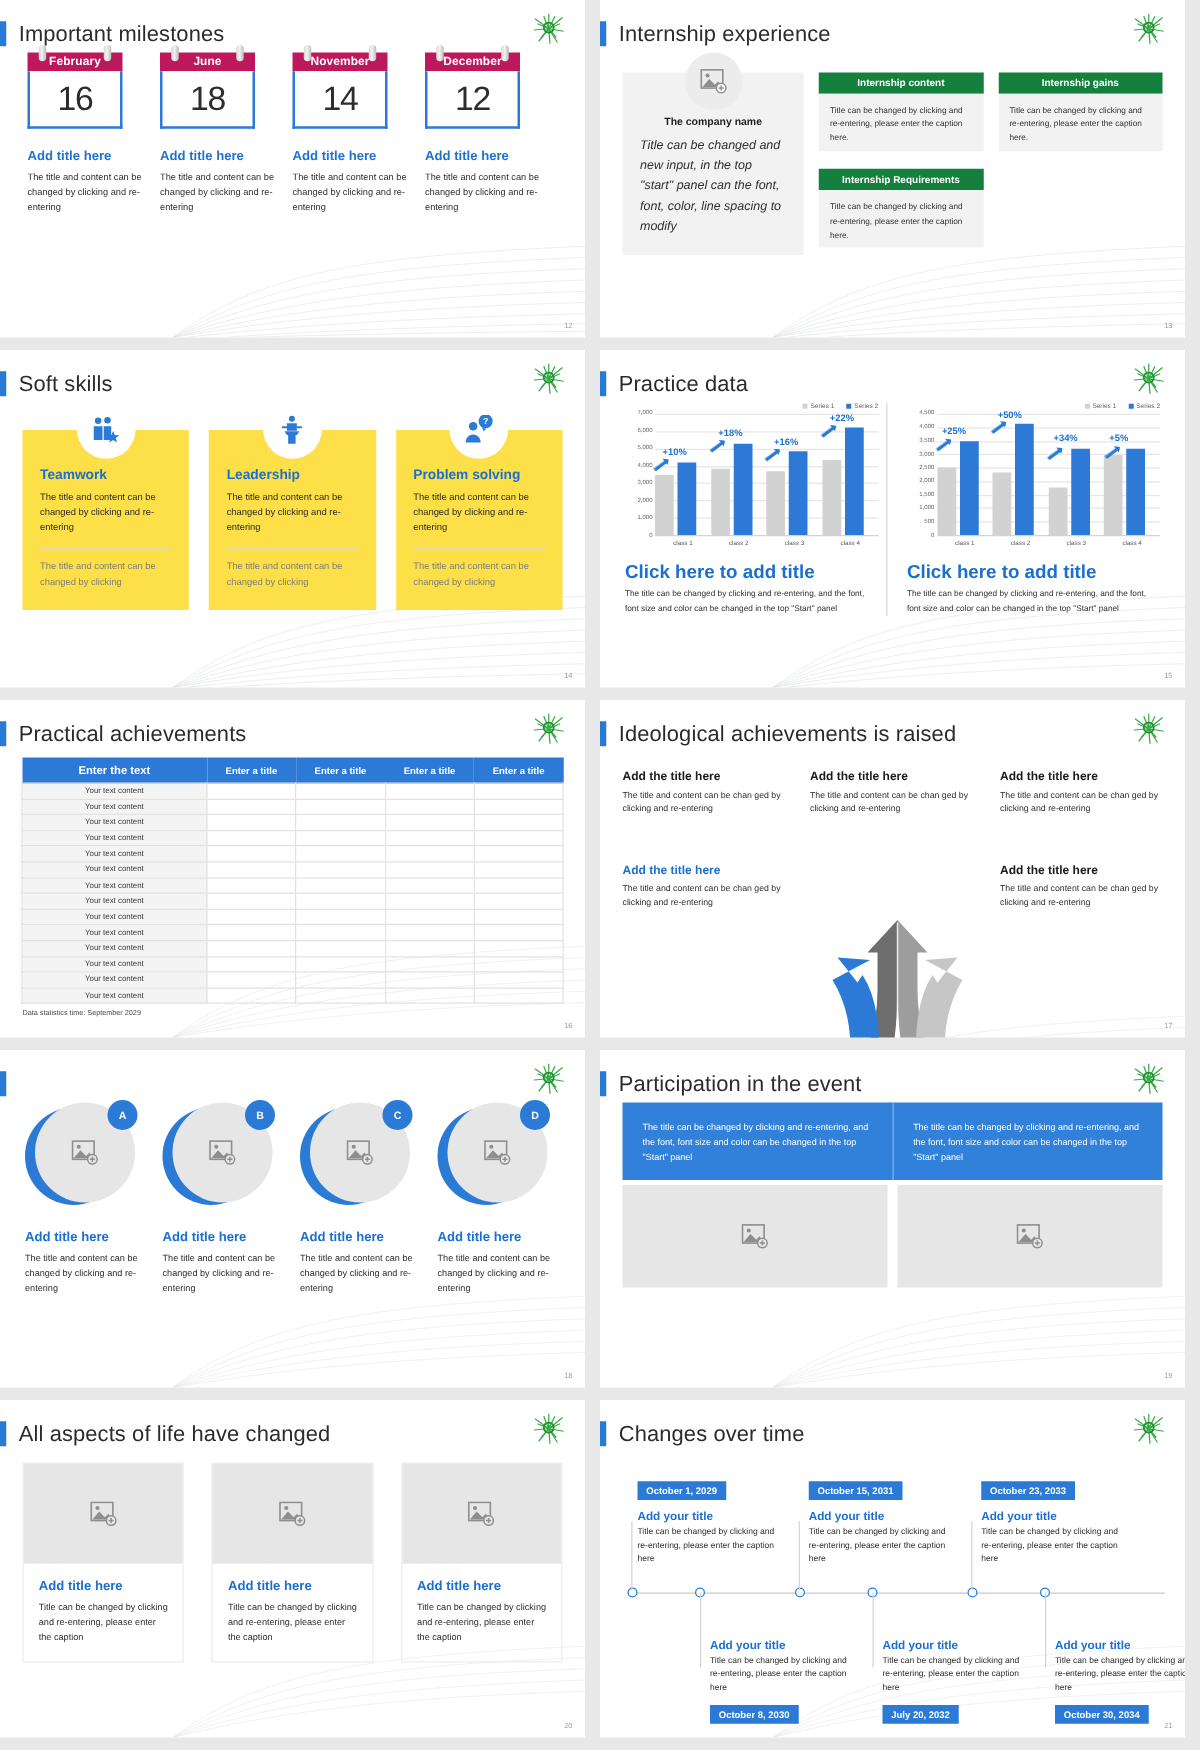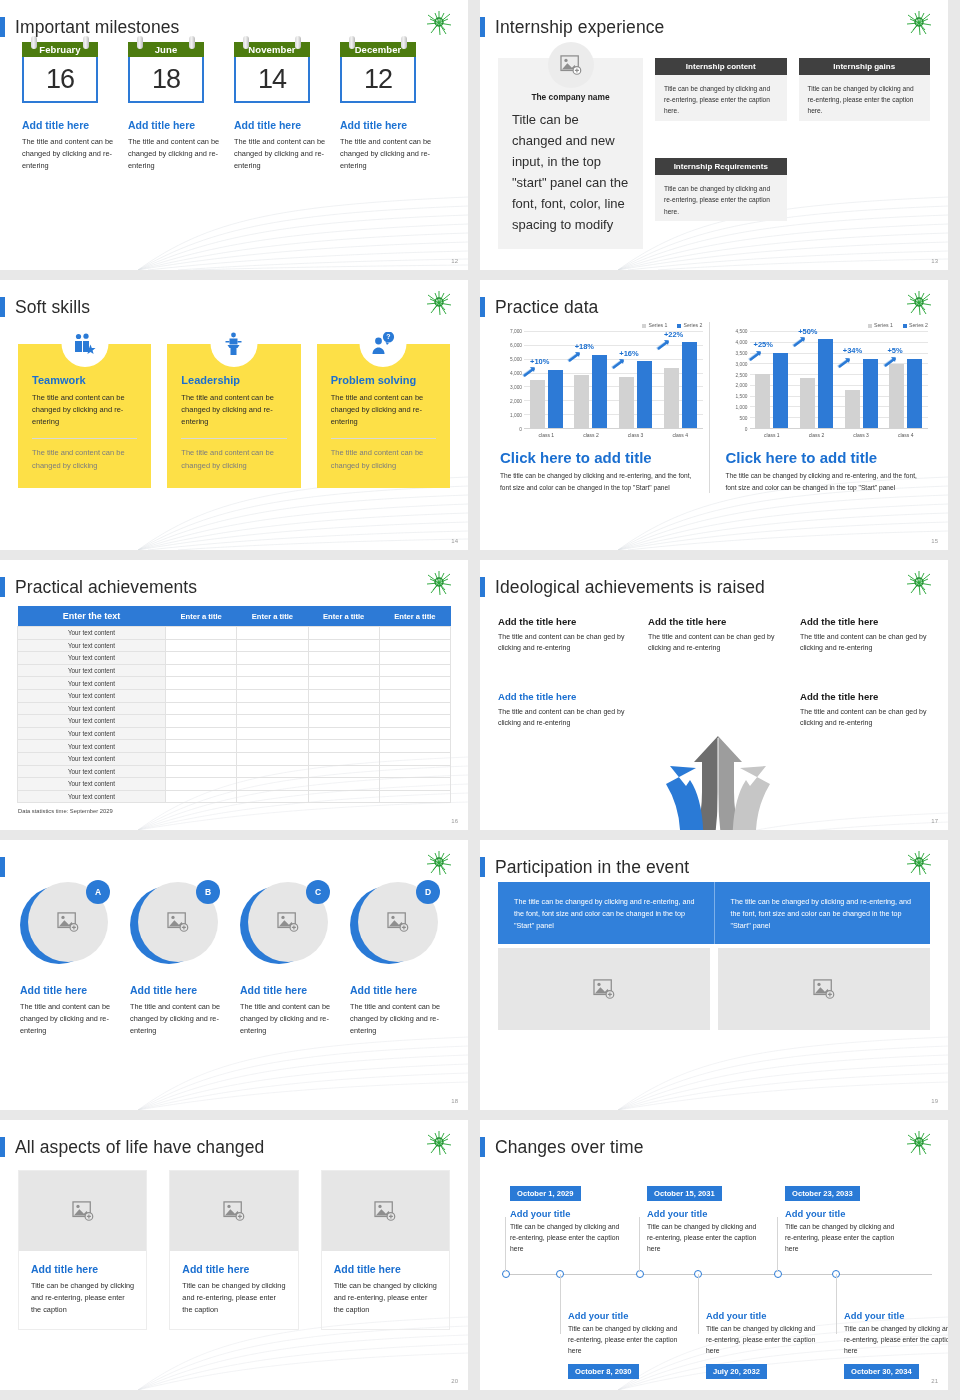--- a/index.html
+++ b/index.html
@@ -24,40 +24,40 @@
   .imgicon{ width:22px; height:20px; display:block; }
 
   
   .cal-row{ display:flex; gap:0; padding:0 18px; }
   .cal-col{ width:104px; margin-right:2px; }
   .cal{ position:relative; width:76px; margin:0 auto 0 4px; }
   .cal .rings{ position:absolute; top:-6px; left:0; width:76px; height:12px; }
   .ring{ position:absolute; top:0; width:6px; height:13px; border-radius:3px;
          background:linear-gradient(90deg,#d7d7d7,#f2f2f2 45%,#b9b9b9); }
   .ring.l{ left:9px; } .ring.r{ right:9px; }
-  .cal-h{ background:#4d7c0f; color:#fff; font-size:9.5px; font-weight:bold; text-align:center;
+  .cal-h{ background:#be185d; color:#fff; font-size:9.5px; font-weight:bold; text-align:center;
           padding:2px 0 2px; letter-spacing:.1px; }
   .cal-b{ border:2px solid #2d7ad6; border-top:none; background:#fff; height:46px;
           display:flex; align-items:center; justify-content:center; }
   .cal-b span{ font-size:27px; color:#2d2d2d; font-weight:400; letter-spacing:-1px;}
   .cal-txt{ margin-top:16px; padding-left:4px; }
   .cal-txt h4{ font-size:10.5px; color:#1e73d2; font-weight:bold; margin-bottom:5px;}
   .cal-txt p{ font-size:7.4px; color:#2e2e2e; line-height:1.62; width:92px;}
 
   
   .intern{ display:flex; padding:0 18px; gap:12px; }
   .company{ width:145px; background:#f2f2f2; padding:34px 14px 14px; position:relative; margin-top:16px;}
   .company .av{ position:absolute; top:-16px; left:50%; transform:translateX(-50%);
                 width:46px; height:46px; border-radius:50%; background:#ececec;
                 display:flex; align-items:center; justify-content:center;}
   .company h4{ font-size:8.4px; text-align:center; color:#1f1f1f; font-weight:bold; margin-bottom:7px;}
-  .company p{ font-size:13px; color:#2e2e2e; line-height:1.62; }
+  .company p{ font-size:10px; color:#2e2e2e; line-height:1.62;font-style:italic; }
   .icards{ flex:1; display:grid; grid-template-columns:1fr 1fr; grid-template-rows:auto auto;
            gap:9px 12px; margin-top:16px;}
-  .icard .hd{ background:#404040; color:#fff; font-size:8px; font-weight:bold; text-align:center; padding:4px 0;}
+  .icard .hd{ background:#15803d; color:#fff; font-size:8px; font-weight:bold; text-align:center; padding:4px 0;}
   .icard .bd{ background:#f2f2f2; font-size:6.6px; color:#303030; line-height:1.7; padding:8px 9px; height:46px;}
 
   
   .skills{ display:flex; gap:16px; padding:0 18px; margin-top:22px;}
   .skill{ flex:1; background:#fde047; padding:30px 14px 16px; position:relative;}
   .skill .circ{ position:absolute; top:-24px; left:50%; transform:translateX(-50%);
                 width:47px; height:47px; border-radius:50%; background:#fff;
                 display:flex; align-items:center; justify-content:center;}
   .skill h4{ font-size:11px; color:#1b6fd0; font-weight:bold; margin-bottom:6px;}
   .skill p.a{ font-size:7.5px; color:#2a2a2a; line-height:1.62; }
@@ -69,21 +69,21 @@
   .chart-col{ flex:1; padding:0 6px; }
   .chart-col + .chart-col{ border-left:1px solid #d9d9d9; padding-left:16px; }
   .legend{ display:flex; justify-content:flex-end; gap:10px; font-size:5.2px; color:#5d5d5d; margin-bottom:3px;}
   .legend i{ display:inline-block; width:4px; height:4px; margin-right:2px; vertical-align:middle;}
   .plot{ display:flex; height:98px; }
   .yaxis{ width:24px; position:relative; }
   .yaxis div{ position:absolute; right:2px; font-size:4.8px; color:#666; transform:translateY(-50%);}
   .grid{ flex:1; position:relative; border-bottom:1px solid #d3d3d3;}
   .gl{ position:absolute; left:0; right:0; height:1px; background:#e6e6e6;}
   .bars{ position:absolute; left:0; right:0; bottom:0; top:0; display:flex; }
-  .bgroup{ flex:1; display:flex; align-items:flex-end; justify-content:center; gap:3px; position:relative;}
+  .bgroup{ flex:1; display:flex; align-items:flex-end; gap:3px; position:relative;}
   .bar{ width:15px; }
   .bar.s1{ background:#d2d2d2; }
   .bar.s2{ background:#2d7ad6; }
   .pct{ position:absolute; font-size:7.5px; font-weight:bold; color:#1b6fd0; white-space:nowrap;}
   .arw{ position:absolute; width:14px; height:12px; }
   .xaxis{ display:flex; margin-left:24px; }
   .xaxis span{ flex:1; text-align:center; font-size:5px; color:#555; padding-top:3px;}
   .chart-col h4{ font-size:15px; color:#1b6fd0; font-weight:bold; margin:11px 0 4px;}
   .chart-col p{ font-size:6.6px; color:#2d2d2d; line-height:1.75;}
 

